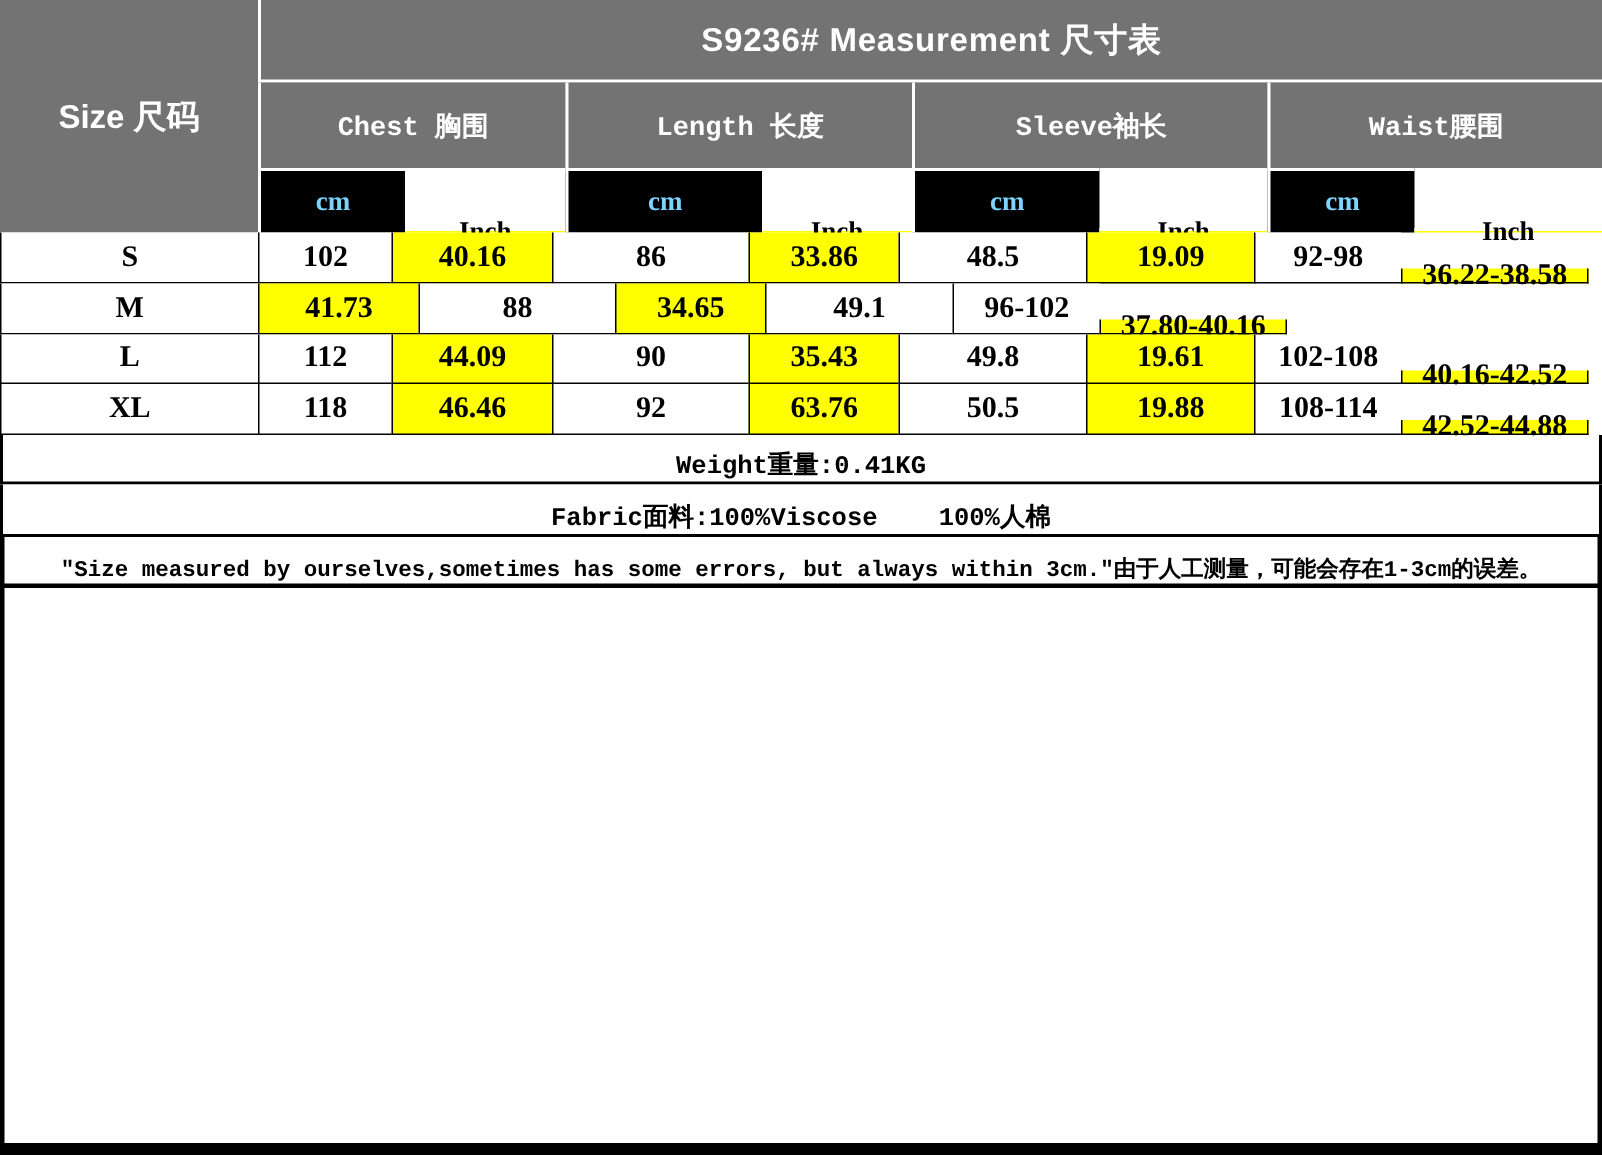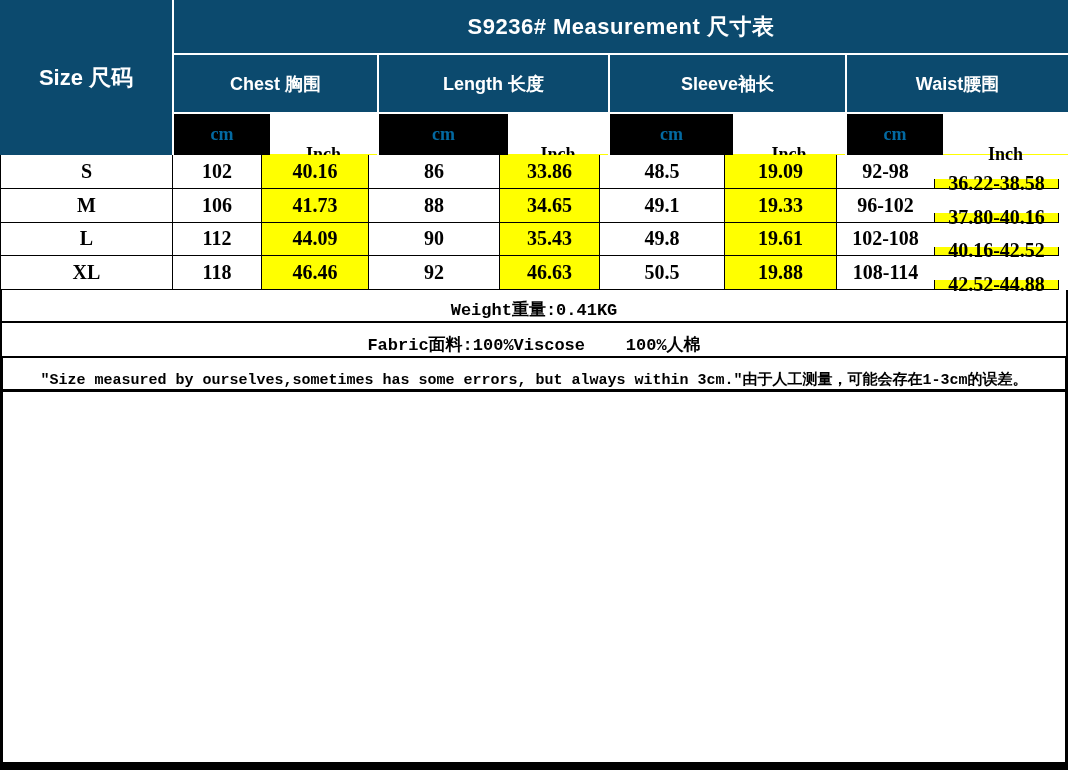--- a/index.html
+++ b/index.html
@@ -1,29 +1,29 @@
 <!DOCTYPE html>
 <html><head>
 <meta charset="utf-8">
 <style>
   html,body{margin:0;padding:0;background:#fff;}
   .sheet{position:relative;width:1068px;height:770px;background:#fff;overflow:hidden;
          font-family:"Liberation Sans",sans-serif;}
   
   .hdr{display:grid;grid-template-columns:172px 98px 107px 131px 100px 125px 112px 98px 125px;
        grid-template-rows:55px 57px 43px;width:1068px;}
-  .hcell{background:#0c4a6e;color:#fff;display:flex;align-items:center;justify-content:center;
+  .hcell{background:#737373;color:#fff;display:flex;align-items:center;justify-content:center;
          box-sizing:border-box;}
   .c-size{grid-area:1/1/4/2;font-family:"Liberation Sans",sans-serif;font-weight:bold;font-size:22px;}
   .c-title{grid-area:1/2/2/10;border-left:2px solid #fff;border-bottom:2px solid #fff;
            font-family:"Liberation Sans",sans-serif;font-weight:bold;font-size:22px;letter-spacing:.5px;}
-  .c-grp{font-family:Liberation Sans, sans-serif;font-weight:bold;font-size:18px;border-left:2px solid #fff;}
+  .c-grp{font-family:Liberation Mono, monospace;font-weight:bold;font-size:18px;border-left:2px solid #fff;}
   .g1{grid-area:2/2/3/4;}.g2{grid-area:2/4/3/6;}.g3{grid-area:2/6/3/8;}.g4{grid-area:2/8/3/10;}
   .c-unit{font-family:"Liberation Serif",serif;font-weight:bold;font-size:18px;border-top:2px solid #fff;}
-  .u-cm{background:#000;color:#0369a1;border-left:2px solid #fff;}
+  .u-cm{background:#000;color:#7dd3fc;border-left:2px solid #fff;}
   .u-in{background:#ffff00;color:#000;margin-top:40px;}
   .r3c2{grid-area:3/2/4/3;}.r3c3{grid-area:3/3/4/4;}.r3c4{grid-area:3/4/4/5;}.r3c5{grid-area:3/5/4/6;}
   .r3c6{grid-area:3/6/4/7;}.r3c7{grid-area:3/7/4/8;}.r3c8{grid-area:3/8/4/9;}.r3c9{grid-area:3/9/4/10;}
   
   .drow{display:flex;height:33.75px;}
   .cell{box-sizing:border-box;display:flex;align-items:center;justify-content:center;
         border-left:1px solid #000;border-bottom:1px solid #000;
         font-family:"Liberation Serif",serif;font-weight:bold;font-size:20px;color:#000;background:#fff;}
   .drow .cell:last-child{border-right:1px solid #000;margin-top:24px;}
   .cell.y{background:#ffff00;}
@@ -70,46 +70,44 @@
       <div class="cell w2 y">40.16</div>
       <div class="cell w3">86</div>
       <div class="cell w4 y">33.86</div>
       <div class="cell w5">48.5</div>
       <div class="cell w6 y">19.09</div>
       <div class="cell w7">92-98</div>
       <div class="cell w8 y">36.22-38.58</div>
     </div>
     <div class="drow">
       <div class="cell w0">M</div>
-      <div class="cell w1">106</div>
       <div class="cell w2 y">41.73</div>
       <div class="cell w3">88</div>
       <div class="cell w4 y">34.65</div>
       <div class="cell w5">49.1</div>
-      <div class="cell w6 y">19.33</div>
       <div class="cell w7">96-102</div>
       <div class="cell w8 y">37.80-40.16</div>
     </div>
     <div class="drow">
       <div class="cell w0">L</div>
       <div class="cell w1">112</div>
       <div class="cell w2 y">44.09</div>
       <div class="cell w3">90</div>
       <div class="cell w4 y">35.43</div>
       <div class="cell w5">49.8</div>
       <div class="cell w6 y">19.61</div>
       <div class="cell w7">102-108</div>
       <div class="cell w8 y">40.16-42.52</div>
     </div>
     <div class="drow">
       <div class="cell w0">XL</div>
       <div class="cell w1">118</div>
       <div class="cell w2 y">46.46</div>
       <div class="cell w3">92</div>
-      <div class="cell w4 y">46.63</div>
+      <div class="cell w4 y">63.76</div>
       <div class="cell w5">50.5</div>
       <div class="cell w6 y">19.88</div>
       <div class="cell w7">108-114</div>
       <div class="cell w8 y">42.52-44.88</div>
     </div>
   </div>
 
   <div class="irow i-weight">
     <span>Weight重量:0.41KG</span>
   </div>

